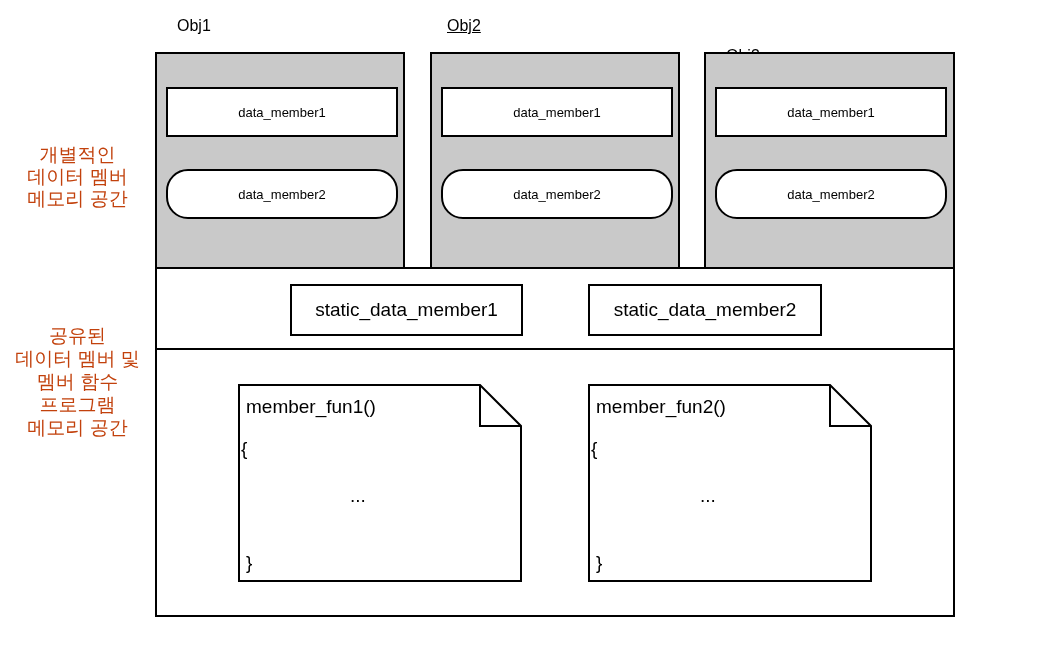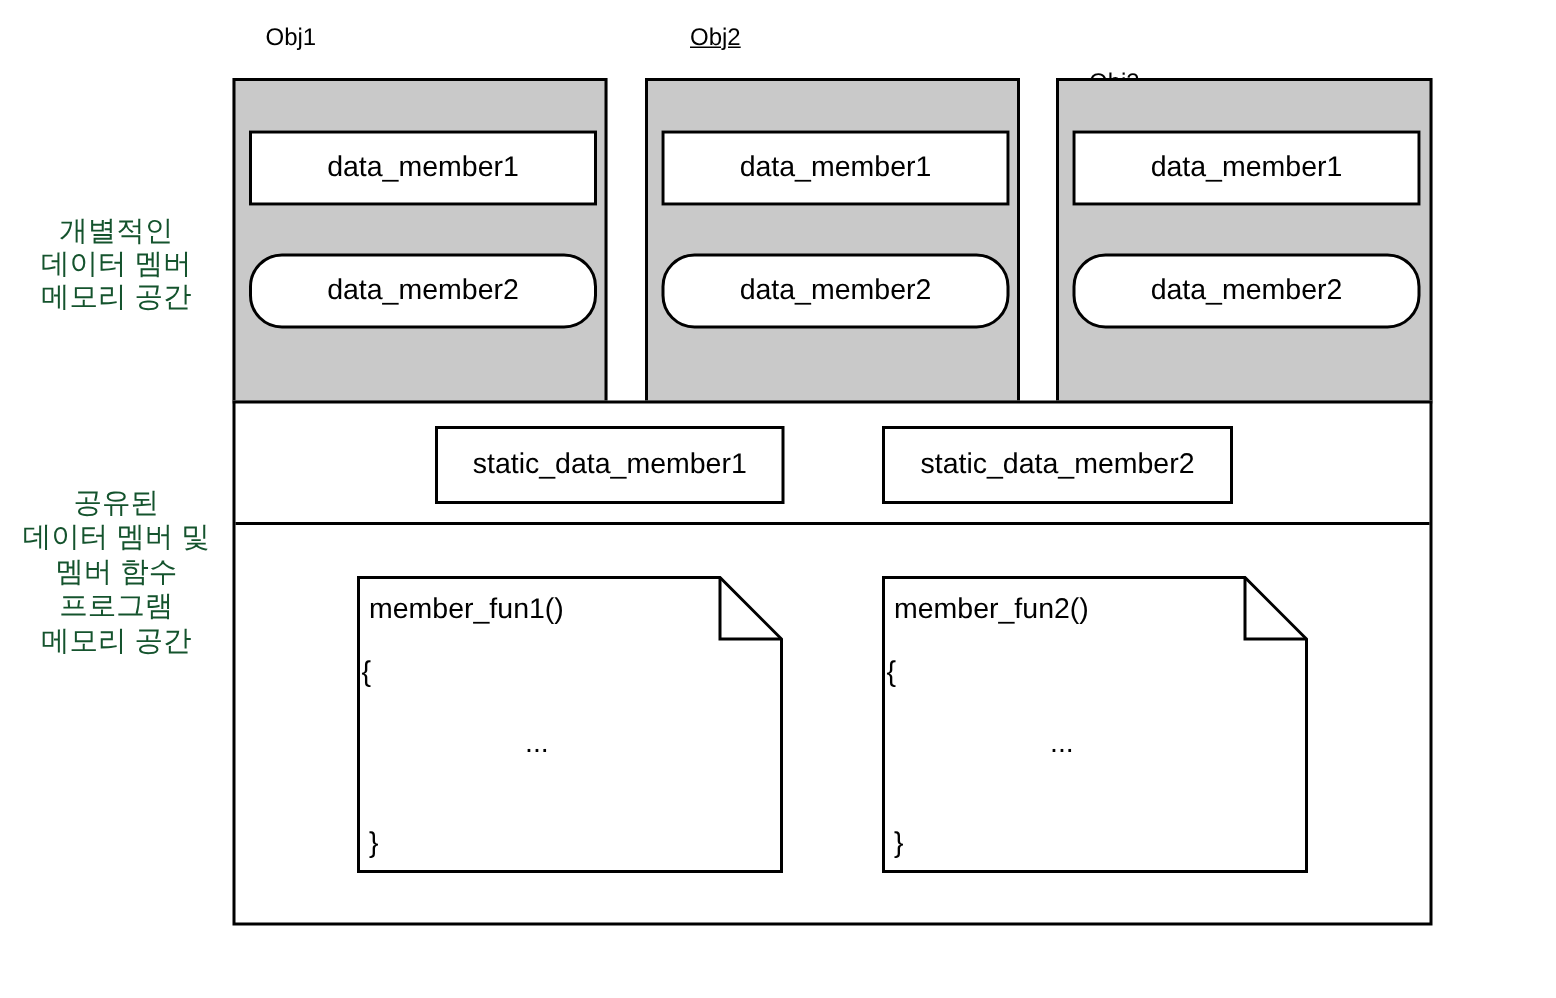--- a/index.html
+++ b/index.html
@@ -11,48 +11,48 @@
     font-family: "Liberation Sans", sans-serif;
     color: #000000;
     overflow: hidden;
   }
   .abs { position: absolute; }
 
   .side-label {
     font-size: 19px;
     text-align: center;
     white-space: pre-line;
-    color: #14532d;
+    color: #c2410c;
   }
   #label-individual { left: 0px; top: 144px; width: 155px; line-height: 22px; }
   #label-shared     { left: 0px; top: 324px; width: 155px; line-height: 23px; }
 
   .obj-title { font-size: 16px; height: 22px; }
   #obj-title-0 { left: 177px; top: 17px; }
-  #obj-title-1 { left: 460px; top: 17px; text-decoration: underline; }
+  #obj-title-1 { left: 447px; top: 17px; text-decoration: underline; }
   #obj-title-2 { left: 726px; top: 17px; margin-top: 30px; }
 
   .obj-box {
     background: #c9c9c9;
     border: 2px solid #000000;
     box-sizing: border-box;
     top: 52px; height: 217px; width: 250px;
   }
   #obj-box-0 { left: 155px; }
   #obj-box-1 { left: 430px; }
   #obj-box-2 { left: 704px; width: 251px; }
 
   .member-box {
     position: absolute;
     left: 9px; width: 232px; height: 50px;
     background: #ffffff;
     border: 2px solid #000000;
     box-sizing: border-box;
     display: flex; align-items: center; justify-content: center;
-    font-size: 19px;
+    font-size: 13px;
   }
   .member-box.first  { top: 33px; }
   .member-box.second { top: 115px; border-radius: 22px; }
 
   .shared-region {
     left: 155px; top: 267px; width: 800px; height: 350px;
     border: 2px solid #000000;
     box-sizing: border-box;
     background: #ffffff;
   }

